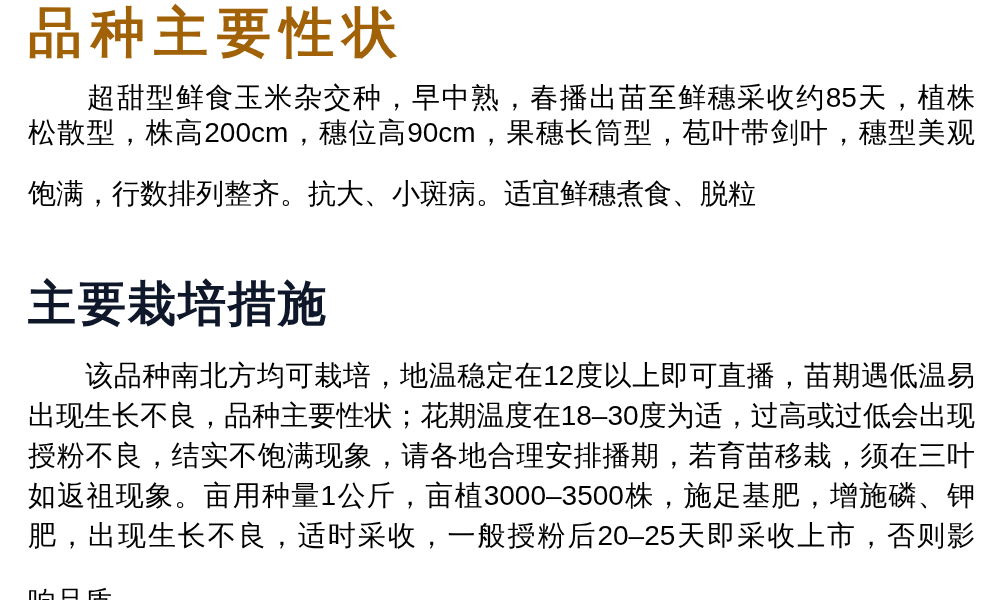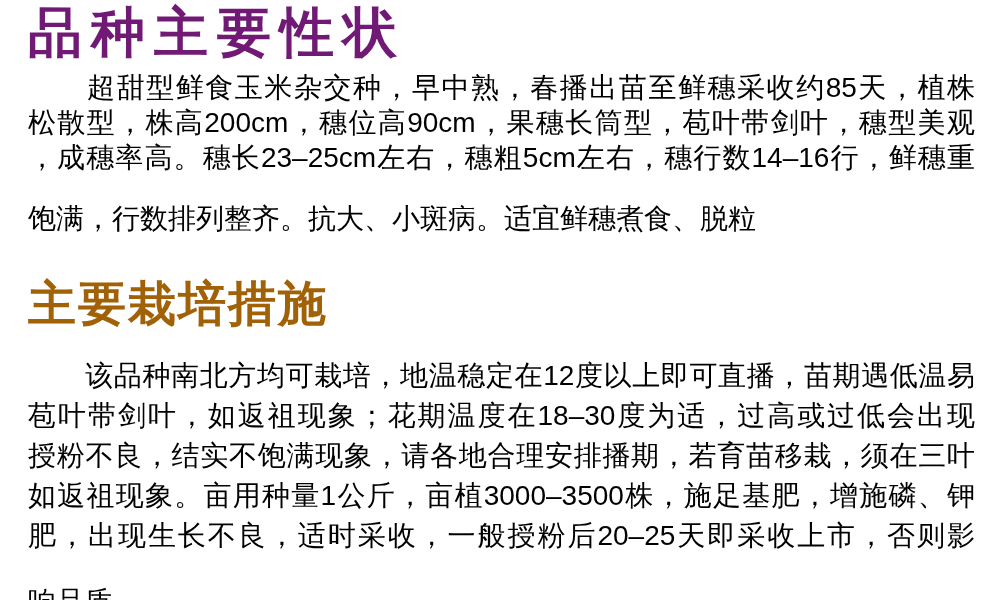--- a/index.html
+++ b/index.html
@@ -36,21 +36,21 @@
     font-size: 48px;
     line-height: 54px;
     letter-spacing: 2px;
   }
   .para {
     position: absolute;
     left: 28px;
     width: 947px;
   }
   .p1 {
-    top: 70px;
+    top: 80px;
     font-size: 28px;
     line-height: 35px;
   }
   .p2 {
     top: 356px;
     font-size: 28px;
     line-height: 40px;
   }
   .line {
     text-align: justify;
@@ -61,33 +61,32 @@
     text-align: left;
     text-align-last: left;
     margin-top: 26px;
   }
 </style>
 </head>
 <body>
 
 <div class="page" style="background: rgb(255, 255, 255);">
 
-  <h1 class="heading h1" style="color: #701a75;">品种主要性状</h1>
+  <h1 class="heading h1" style="color: #a16207;">品种主要性状</h1>
 
   <div class="para p1">
       <div class="line">　　超甜型鲜食玉米杂交种，早中熟，春播出苗至鲜穗采收约85天，植株</div>
       <div class="line">松散型，株高200cm，穗位高90cm，果穗长筒型，苞叶带剑叶，穗型美观</div>
-      <div class="line">，成穗率高。穗长23–25cm左右，穗粗5cm左右，穗行数14–16行，鲜穗重</div>
       <div class="line nofill">饱满，行数排列整齐。抗大、小斑病。适宜鲜穗煮食、脱粒</div>
     </div>
 
-  <h1 class="heading h2" style="color: #a16207;">主要栽培措施</h1>
+  <h1 class="heading h2" style="color: #0f172a;">主要栽培措施</h1>
 
   <div class="para p2">
       <div class="line">　　该品种南北方均可栽培，地温稳定在12度以上即可直播，苗期遇低温易</div>
-      <div class="line">苞叶带剑叶，如返祖现象；花期温度在18–30度为适，过高或过低会出现</div>
+      <div class="line">出现生长不良，品种主要性状；花期温度在18–30度为适，过高或过低会出现</div>
       <div class="line">授粉不良，结实不饱满现象，请各地合理安排播期，若育苗移栽，须在三叶</div>
       <div class="line">如返祖现象。亩用种量1公斤，亩植3000–3500株，施足基肥，增施磷、钾</div>
       <div class="line">肥，出现生长不良，适时采收，一般授粉后20–25天即采收上市，否则影</div>
       <div class="line nofill">响品质。</div>
     </div>
 
 </div>
 
 </body></html>

